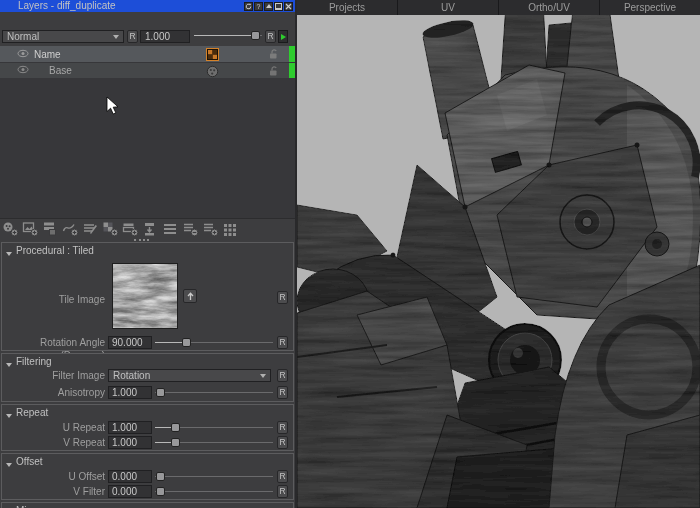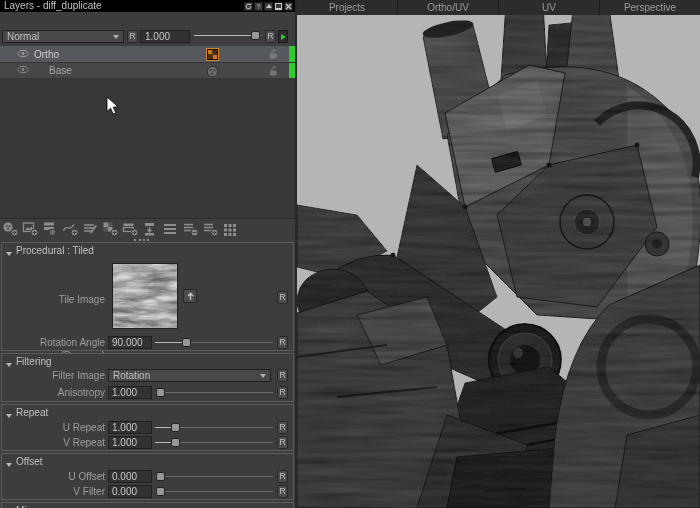--- a/index.html
+++ b/index.html
@@ -2,22 +2,22 @@
 <html><head>
 <meta charset="utf-8">
 <style>
   html,body{margin:0;padding:0;background:#1e1e1e;}
   *{box-sizing:border-box;}
   .app{position:relative;width:700px;height:508px;overflow:hidden;
        font-family:"Liberation Sans","DejaVu Sans",sans-serif;font-size:10px;color:#b8b8b8;
        background:#3d3d3f;}
   
   .left-panel{position:absolute;left:0;top:0;width:295px;height:508px;background:#3d3d3f;}
-  .titlebar{position:absolute;left:0;top:0;width:295px;height:12px;background:#000000;
-            display:flex;align-items:center;padding:0 2px 0 4px;text-align:center;}
+  .titlebar{position:absolute;left:0;top:0;width:295px;height:12px;background:#1d4ed8;
+            display:flex;align-items:center;padding:0 2px 0 18px;text-align:center;}
   .titlebar .title{font-size:10px;color:#c2c2c2;line-height:12px;white-space:nowrap;}
   .tb-icons{margin-left:auto;display:flex;gap:1px;align-items:center;}
   .tbi{width:9px;height:9px;display:flex;align-items:center;justify-content:center;
        background:#3a3a3c;border:1px solid #1c1c1c;color:#c8c8c8;font-size:7px;line-height:7px;}
   .tri-up{width:0;height:0;border-left:3px solid transparent;border-right:3px solid transparent;border-bottom:4px solid #c8c8c8;}
   
   .search-row{position:absolute;left:0;top:13px;width:295px;height:15px;}
   .mag{position:absolute;left:2px;top:2px;}
   .dd{background:#48484a;border:1px solid #202022;height:13px;display:flex;align-items:center;
       padding:0 4px;color:#c0c0c0;position:absolute;}
@@ -143,21 +143,21 @@
     </div>
 
     <div class="layer-list">
       <div class="layer-row sel" style="top:0">
         <span class="eye">
           <svg width="12" height="9" viewBox="0 0 12 9">
               <ellipse cx="6" cy="4.5" rx="5" ry="3.2" fill="none" stroke="#9c9c9c"></ellipse>
               <circle cx="6" cy="4.5" r="1.5" fill="#9c9c9c"></circle>
             </svg>
         </span>
-        <span class="lname">Ortho</span>
+        <span class="lname">Name</span>
         <span class="type-icon">
           <svg width="13" height="13" viewBox="0 0 13 13">
               <rect x="0.5" y="0.5" width="12" height="12" fill="#1c1206" stroke="#d4822a"></rect>
               <rect x="2" y="2" width="4.5" height="4.5" fill="#c87828"></rect>
               <rect x="6.5" y="6.5" width="4.5" height="4.5" fill="#c87828"></rect>
               <rect x="6.5" y="2" width="4.5" height="4.5" fill="#4a2c0c"></rect>
               <rect x="2" y="6.5" width="4.5" height="4.5" fill="#4a2c0c"></rect>
             </svg>
         </span>
         <span class="lock">
@@ -425,22 +425,22 @@
         <span>Mirror</span>
       </div>
     </div>
   </div>
 
   <div class="divider"></div>
 
   <div class="viewport">
     <div class="vtabs">
       <div class="vtab">Projects</div>
+      <div class="vtab">UV</div>
       <div class="vtab">Ortho/UV</div>
-      <div class="vtab">UV</div>
       <div class="vtab">Perspective</div>
     </div>
 
     <svg class="canvas3d" viewBox="0 0 403 493" preserveAspectRatio="none">
       <defs>
         <filter id="grain" x="-3%" y="-3%" width="106%" height="106%">
           <feTurbulence type="fractalNoise" baseFrequency="0.012 0.16" numOctaves="4" seed="11" result="n"></feTurbulence>
           <feColorMatrix in="n" type="saturate" values="0" result="sn"></feColorMatrix>
           <feComponentTransfer in="sn" result="an">
               <feFuncA type="linear" slope="0" intercept="0.8"></feFuncA>

